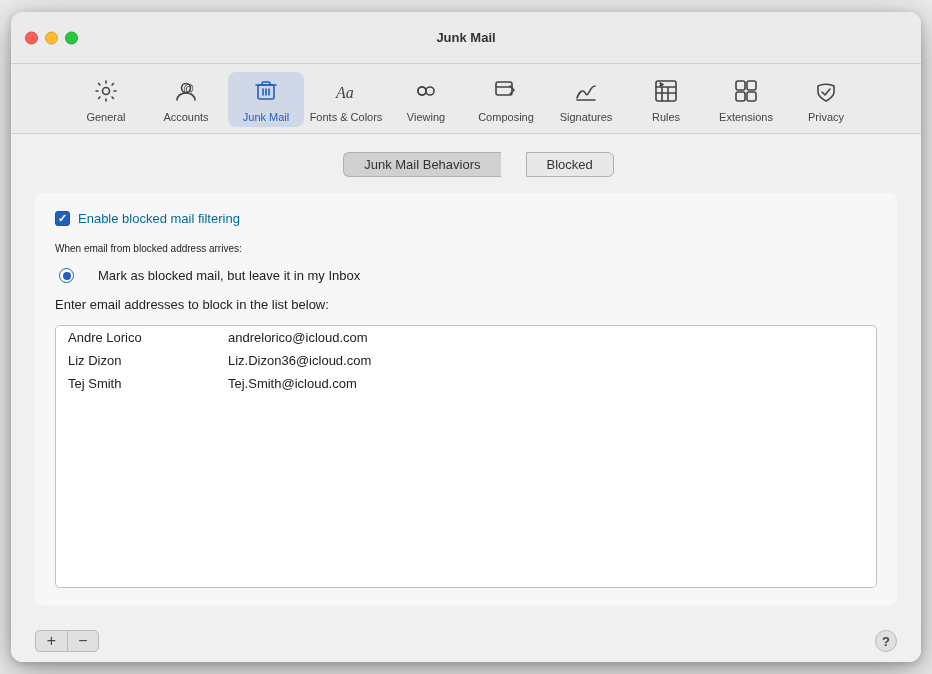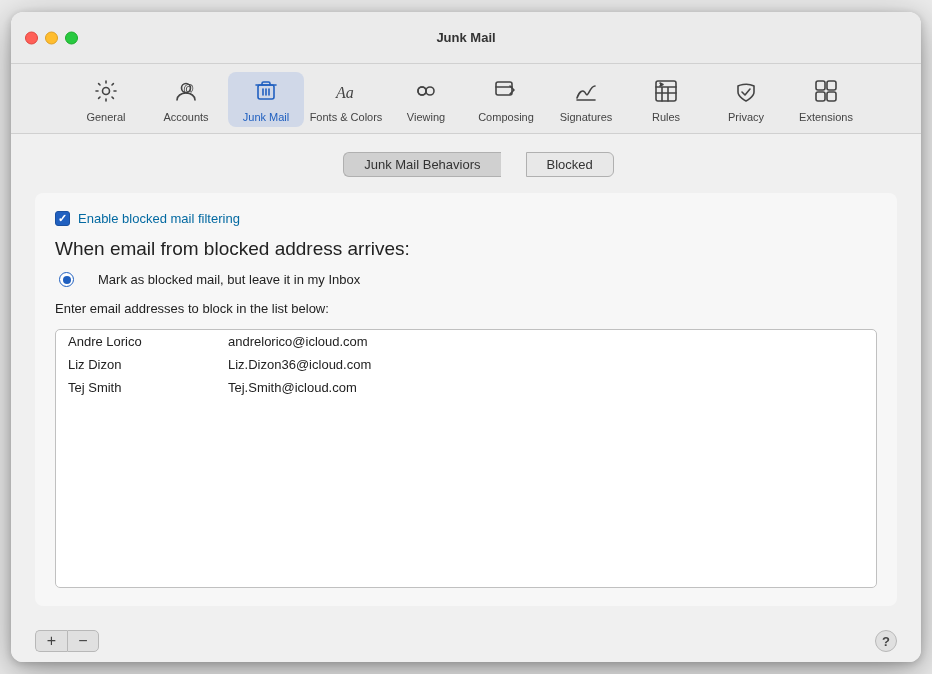--- a/index.html
+++ b/index.html
@@ -196,21 +196,21 @@
       font-weight: bold;
       line-height: 1;
     }
 
     .checkbox-label {
       font-size: 13px;
       color: #0369a1;
     }
 
     .section-label {
-      font-size: 19px;
+      font-size: 10px;
       color: #222;
       margin-bottom: 4px;
     }
 
     .radio-group {
       display: flex;
       flex-direction: column;
       gap: 7px;
       padding-left: 4px;
     }
@@ -439,37 +439,37 @@
           <path d="M3 9h20M3 15h20M9 9v14M15 9v14" stroke-linecap="round"></path>
           <path d="M7 5l3 1.5-3 1.5" stroke-linecap="round" stroke-linejoin="round" fill="#444"></path>
         </svg>
       </span>
       <span class="toolbar-label">Rules</span>
     </button>
 
     <button class="toolbar-item">
       <span class="toolbar-icon">
         <svg class="icon-svg" viewBox="0 0 26 26" fill="none" stroke="#444" stroke-width="1.6">
-          <path d="M5 8 C5 8, 13 4, 21 8 L21 14 C21 19 13 23 13 23 C13 23 5 19 5 14 Z" stroke-linejoin="round"></path>
-          <path d="M9 14l3 3 5-6" stroke-linecap="round" stroke-linejoin="round"></path>
-        </svg>
-      </span>
-      <span class="toolbar-label">Privacy</span>
-    </button>
-
-    <button class="toolbar-item">
-      <span class="toolbar-icon">
-        <svg class="icon-svg" viewBox="0 0 26 26" fill="none" stroke="#444" stroke-width="1.6">
           <rect x="3" y="3" width="9" height="9" rx="2"></rect>
           <rect x="14" y="3" width="9" height="9" rx="2"></rect>
           <rect x="3" y="14" width="9" height="9" rx="2"></rect>
           <rect x="14" y="14" width="9" height="9" rx="2"></rect>
         </svg>
       </span>
       <span class="toolbar-label">Extensions</span>
+    </button>
+
+    <button class="toolbar-item">
+      <span class="toolbar-icon">
+        <svg class="icon-svg" viewBox="0 0 26 26" fill="none" stroke="#444" stroke-width="1.6">
+          <path d="M5 8 C5 8, 13 4, 21 8 L21 14 C21 19 13 23 13 23 C13 23 5 19 5 14 Z" stroke-linejoin="round"></path>
+          <path d="M9 14l3 3 5-6" stroke-linecap="round" stroke-linejoin="round"></path>
+        </svg>
+      </span>
+      <span class="toolbar-label">Privacy</span>
     </button>
 
   </div>
 
   <div class="content">
 
     <div class="segmented-control">
       <button class="segment-btn active">Junk Mail Behaviors</button>
       <button class="segment-btn">Blocked</button>
     </div>

